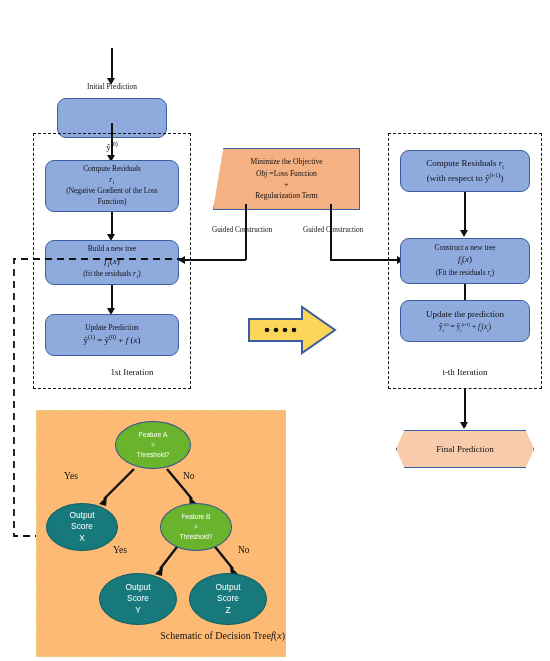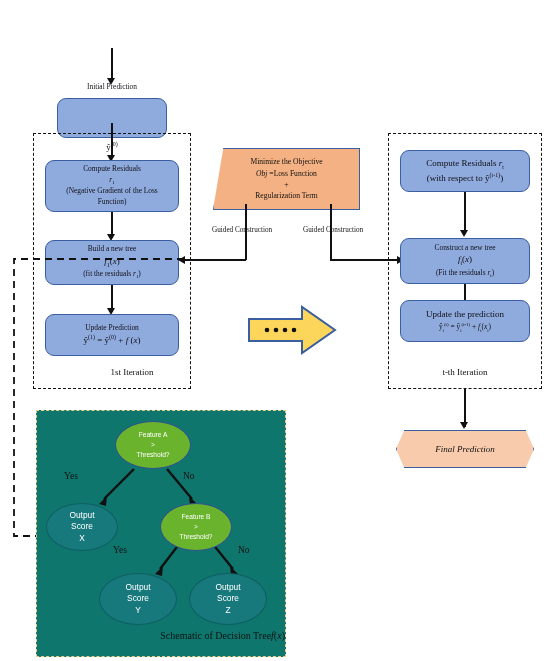--- a/index.html
+++ b/index.html
@@ -108,21 +108,21 @@
     text-align: left;
     line-height: 1.35;
     color: #111;
   }
 
   
   .bigarrow { filter: none; }
 
   
   .treepanel {
-    background: #0f766e;
+    background: #fdba74;
     border: 1px dashed #E4D08A;
     padding-left: 8px;
   }
   .tnode-green {
     background: #6AB42D;
     border: 1.3px solid #2F528F;
     border-radius: 50%;
     color: #ffffff;
     display: flex;
     flex-direction: column;
@@ -261,21 +261,21 @@
   <div class="abs arrow-down" style="left:460px; top:308px;"></div>
 
   <div class="abs proc" style="left:400px; top:300px; width:130px; height:42px;">
     <span class="ln big">Update the prediction</span>
     <span class="ln">ŷ<sub>i</sub><sup>(t)</sup> = ŷ<sub>i</sub><sup>(t-1)</sup> + <span class="it">f</span><sub>t</sub>(<span class="it">x</span><sub>i</sub>)</span>
   </div>
 
   <div class="abs vline" style="left:464px; top:389px; height:38px;"></div>
   <div class="abs arrow-down" style="left:460px; top:422px;"></div>
 
-  <div class="abs hexnode" style="left:396px; top:430px; width:138px; height:38px;font-style:italic;">
+  <div class="abs hexnode" style="left:396px; top:430px; width:138px; height:38px;">
     <span>Final Prediction</span>
   </div>
 
   <div class="abs" style="left:8px; top:248px; width:180px; height:300px;">
     <svg width="180" height="300" viewBox="0 0 180 300">
       <path d="M176,11 L6,11 L6,288 L86,288" fill="none" stroke="#111111" stroke-width="1.8" stroke-dasharray="7,5"></path>
       <polygon points="86,283 97,288 86,293" fill="#111111"></polygon>
     </svg>
   </div>
 

